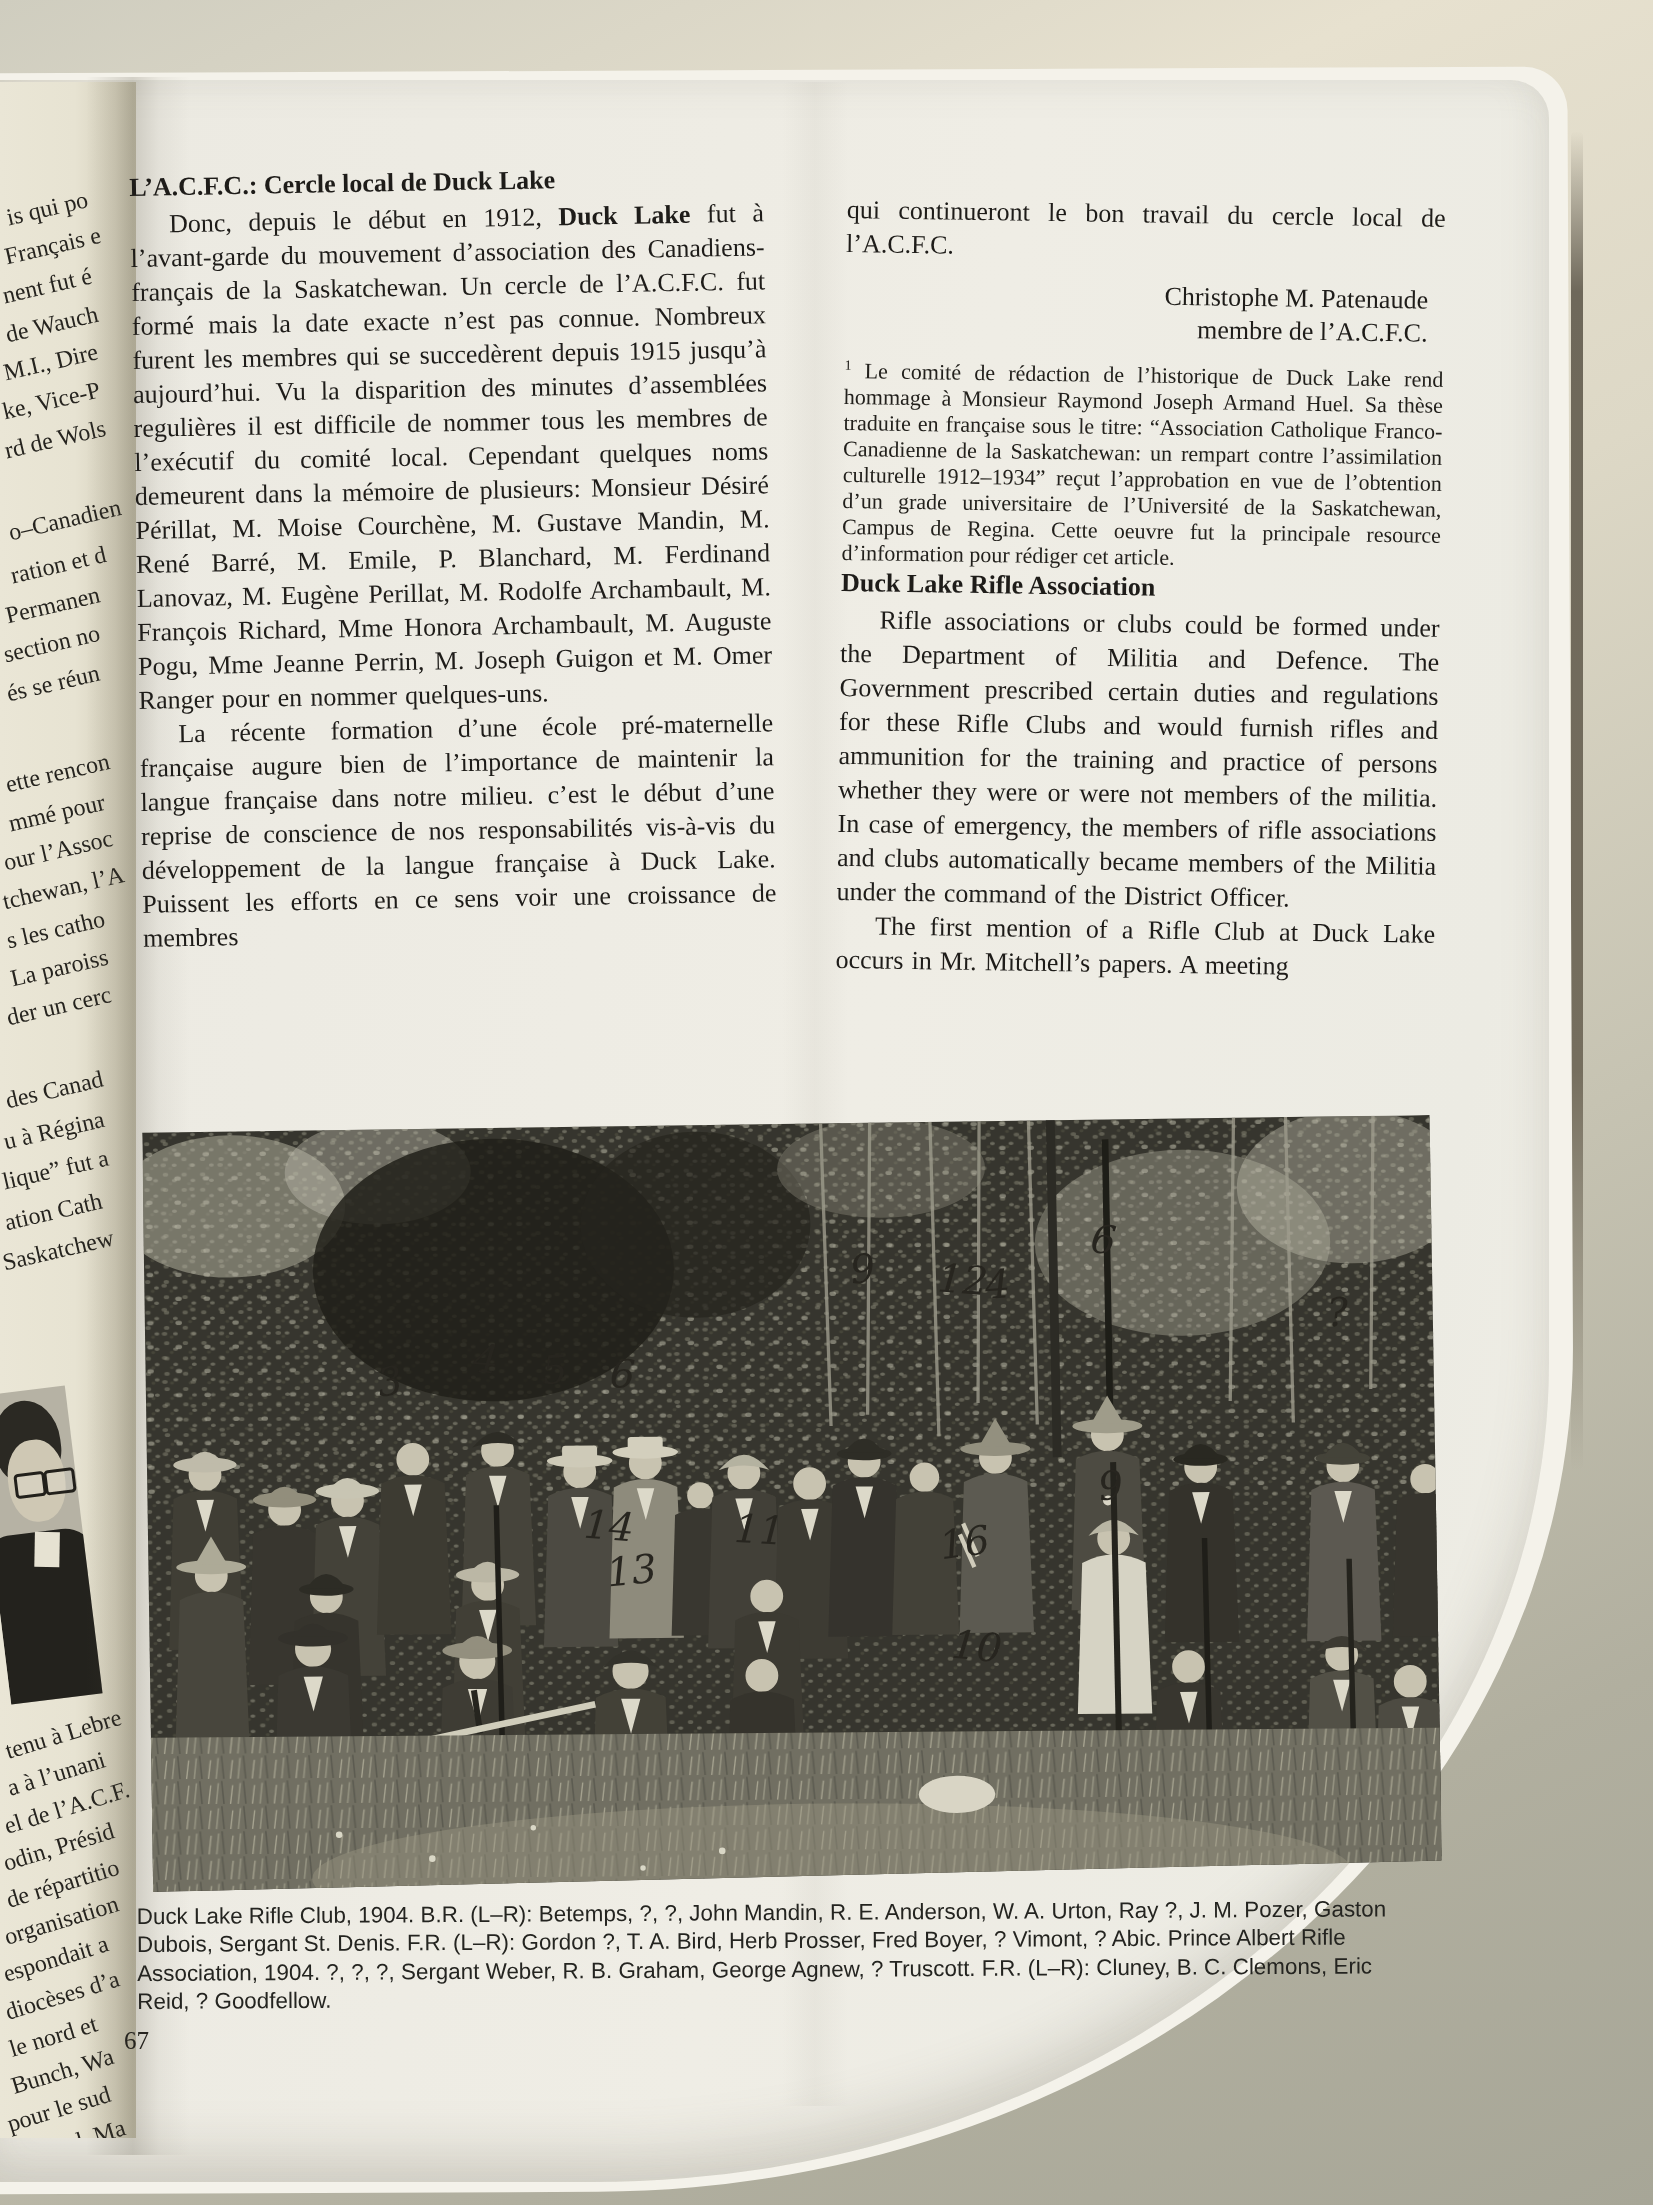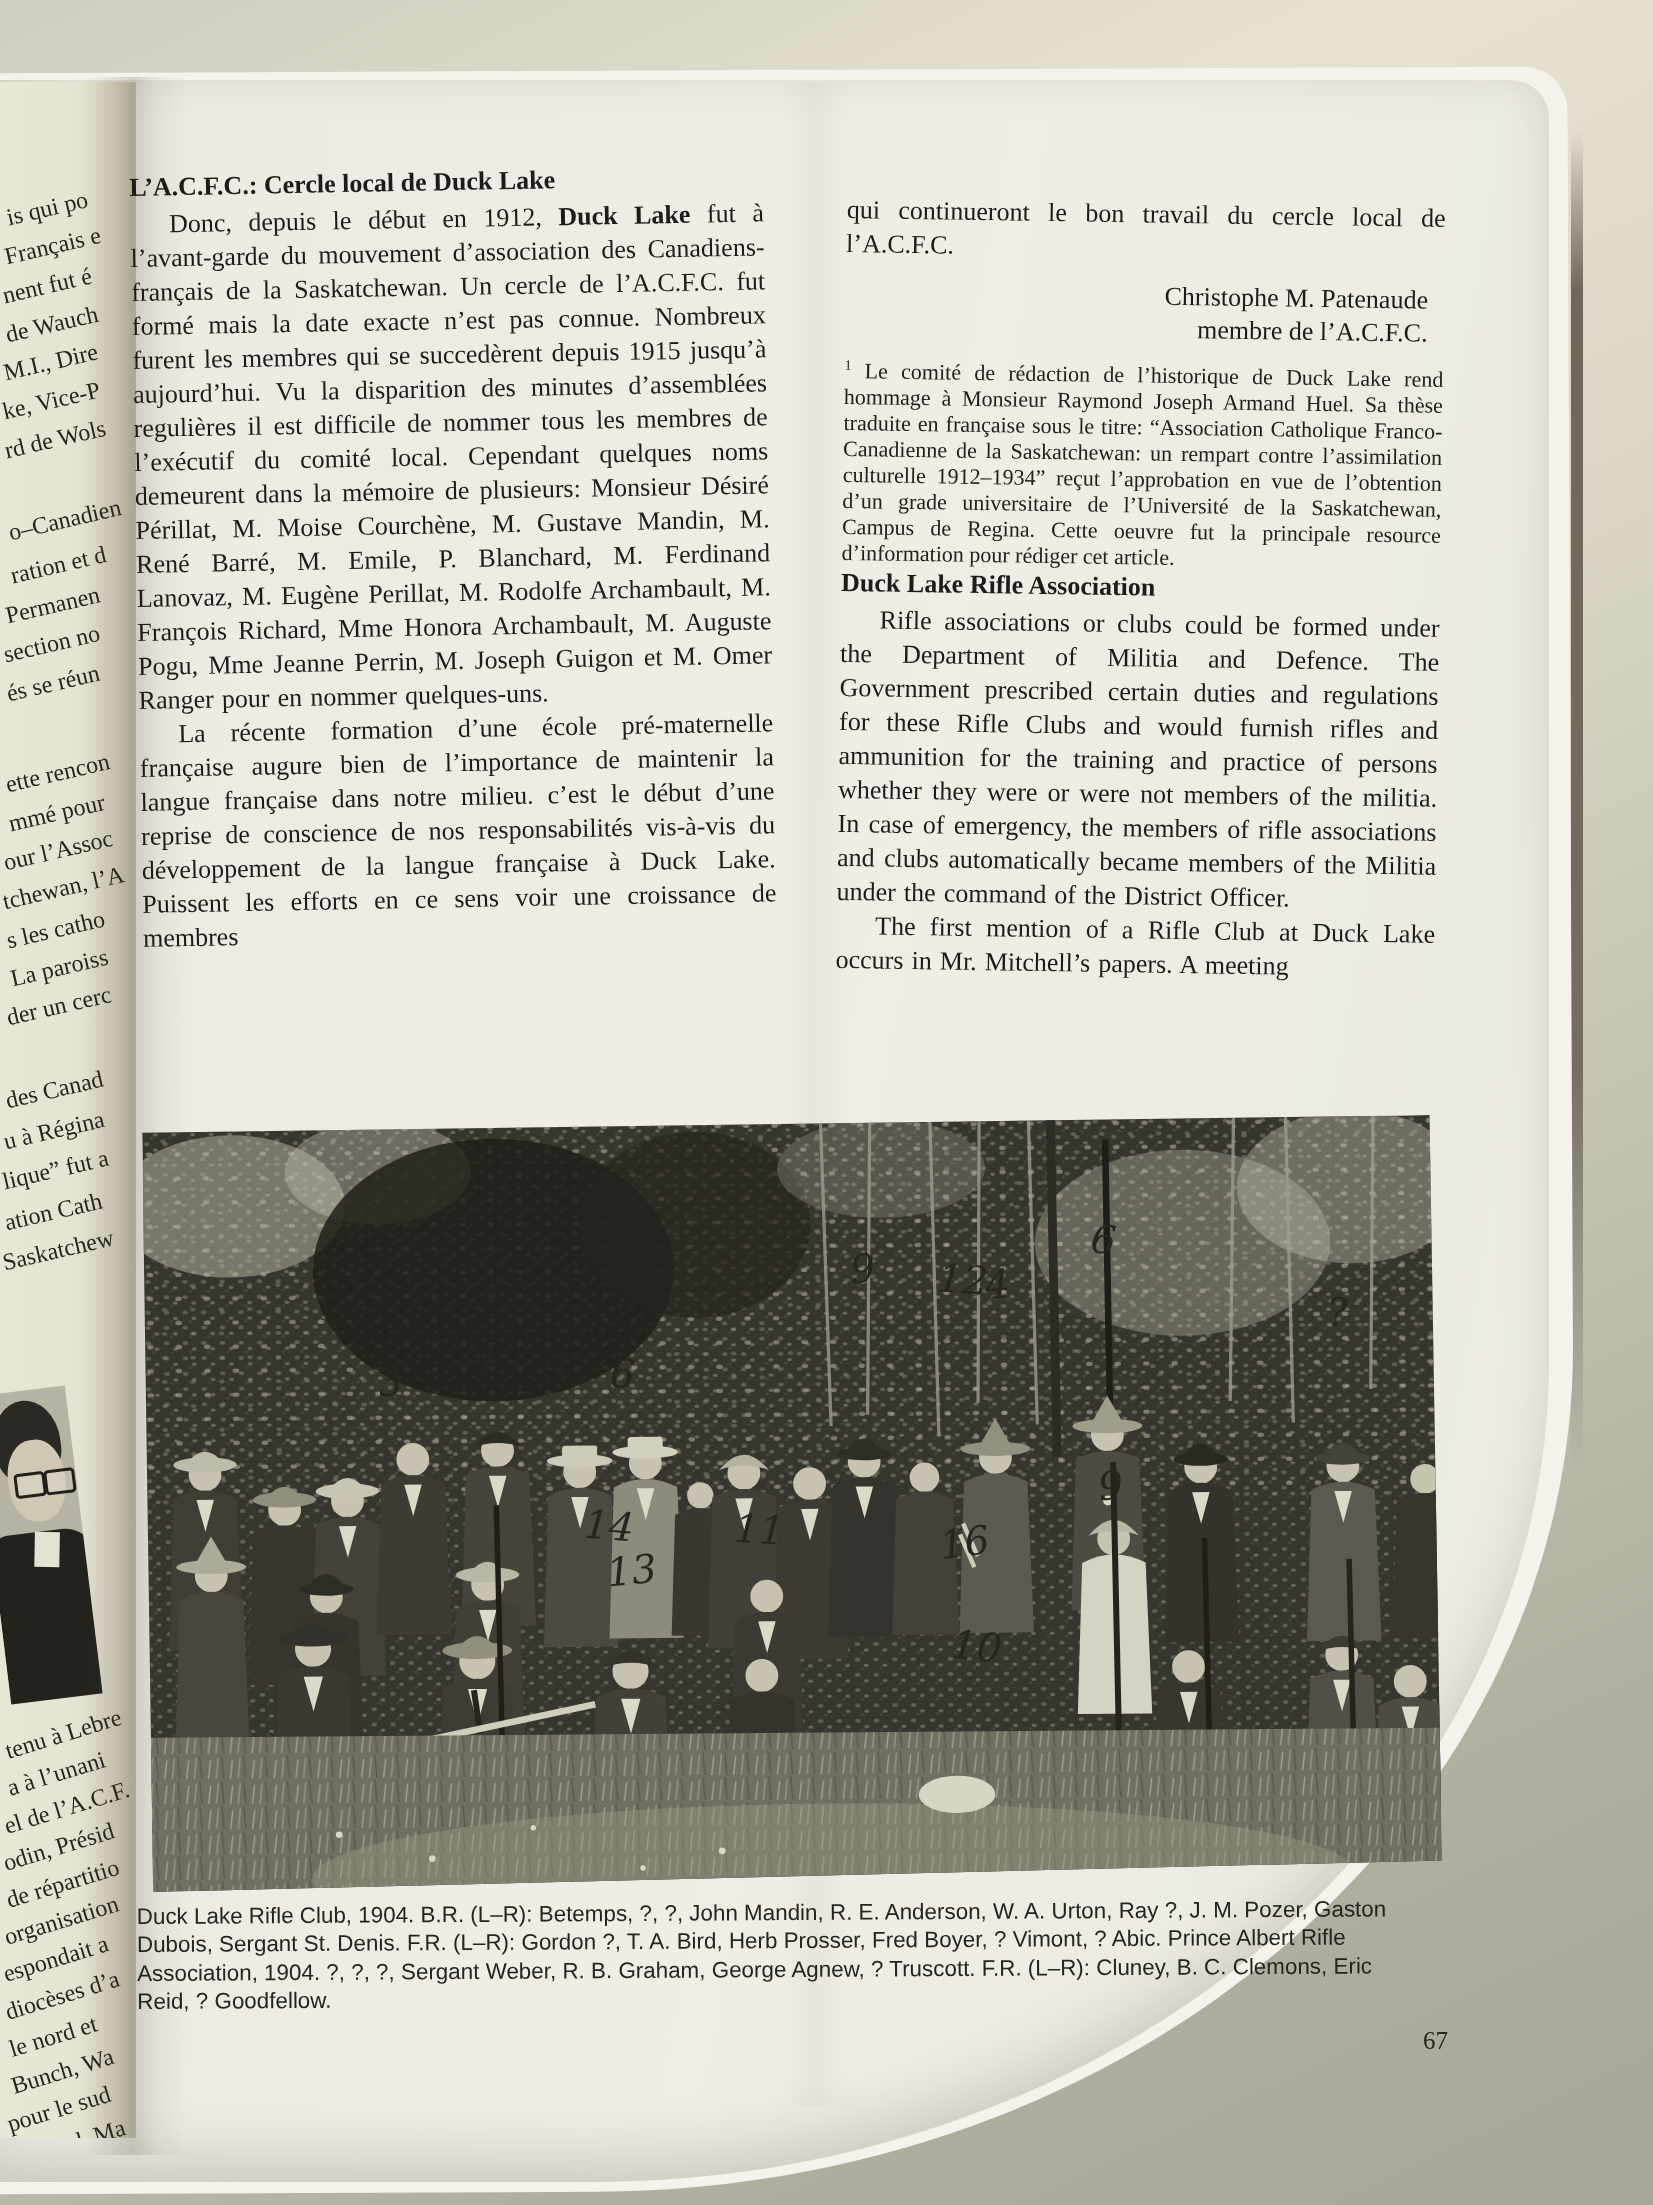--- a/index.html
+++ b/index.html
@@ -43,21 +43,21 @@
   .footnote{font-size:22px;line-height:26px;text-align:justify;margin:16.4px 0 0 0;color:#22201c;}
   .footnote sup{font-size:14.2px;vertical-align:super;line-height:0;}
   .sec-head{margin-top:28.4px;}
   
   .photo-wrap{position:absolute;left:145px;top:1120px;width:1294px;height:767px;transform:rotate(-0.45deg);
     clip-path:polygon(0% 1%, 99.5% 0%, 100% 97.2%, 0.4% 100%);}
   .photo-wrap svg{display:block;}
   
   .caption{position:absolute;left:137px;top:1899px;width:1302px;transform:rotate(-0.35deg);
     font-family:"Liberation Sans",sans-serif;font-size:22.4px;line-height:28.4px;color:#242420;}
-  .folio{position:absolute;left:133px;top:2027px;width:1315px;text-align:right;font-size:25px;color:#26241f;}
+  .folio{position:absolute;left:124px;top:2027px;width:1315px;text-align:left;font-size:25px;color:#26241f;}
 </style>
 </head>
 <body>
 
 <div id="scene">
 
   <div class="edge-line"></div>
   <div class="fore-edge"></div>
   <div class="page-main"></div>
 

